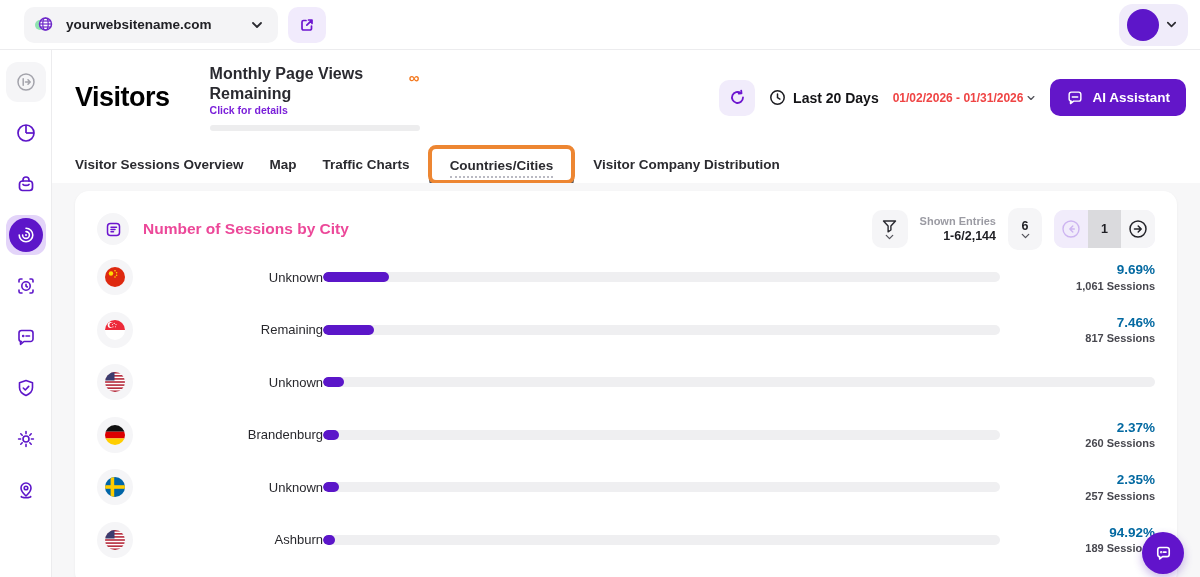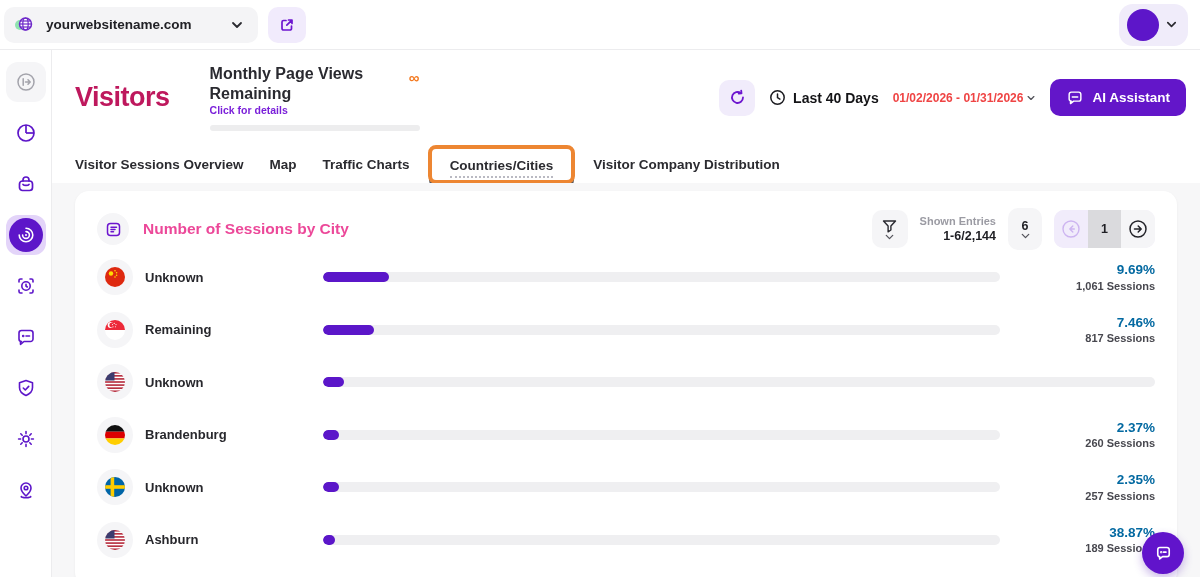--- a/index.html
+++ b/index.html
@@ -1,38 +1,38 @@
 <!DOCTYPE html>
 <html><head>
 <meta charset="utf-8">
 <style>
   * { margin:0; padding:0; box-sizing:border-box; }
   html,body { width:1200px; height:577px; overflow:hidden; }
   body { font-family:"Liberation Sans", sans-serif; background:#ffffff; color:#1c1c21; }
 
   
-  .topbar { height:50px; display:flex; align-items:center; padding:0 12px 0 4px; background:#fff; border-bottom:1px solid #ececee; }
+  .topbar { height:50px; display:flex; align-items:center; padding:0 12px 0 24px; background:#fff; border-bottom:1px solid #ececee; }
   .site-pill { display:flex; align-items:center; gap:10px; background:#f4f4f6; border-radius:10px; height:36px; padding:0 14px 0 8px; cursor:pointer; }
   .site-pill .site-name { font-size:13.5px; font-weight:700; color:#212126; margin-right:28px; }
   .icon-btn { width:38px; height:36px; border-radius:10px; background:#f1ebfc; display:flex; align-items:center; justify-content:center; margin-left:10px; cursor:pointer; border:none; }
   .user-wrap { margin-left:auto; background:#f0ecfa; border-radius:14px; height:42px; display:flex; align-items:center; padding:0 10px 0 8px; gap:6px; cursor:pointer; }
   .avatar { width:32px; height:32px; border-radius:50%; background:#5d16c9; }
 
   
   .shell { display:flex; height:527px; }
   .sidebar { width:52px; background:#fff; border-right:1px solid #ececee; display:flex; flex-direction:column; align-items:center; padding-top:12px; gap:11px; flex:0 0 52px; }
   .side-item { width:40px; height:40px; border-radius:12px; display:flex; align-items:center; justify-content:center; cursor:pointer; background:transparent; }
   .side-item.first { background:#f5f5f7; }
   .side-item.active { background:#e3d4f9; }
   .side-item.active .inner-circle { width:34px; height:34px; border-radius:50%; background:#5d16c9; display:flex; align-items:center; justify-content:center; }
   .main { flex:1; display:flex; flex-direction:column; background:#fff; }
 
   
   .page-header { display:flex; align-items:center; padding:14px 14px 6px 23px; }
-  .page-title { font-size:27px; font-weight:800; letter-spacing:-0.5px; color:#be185d; }
+  .page-title { font-size:27px; font-weight:800; letter-spacing:-0.5px; color:#000000; }
   .quota { margin-left:40px; width:210px; }
   .quota-top { display:flex; align-items:flex-start; justify-content:space-between; }
   .quota-label { font-size:16px; font-weight:700; color:#2a2a30; line-height:1.25; }
   .quota-link { font-size:10.5px; font-weight:700; color:#7a1fd9; cursor:pointer; }
   .quota-inf { color:#f4791f; font-size:15px; font-weight:800; line-height:1; margin-top:6px; }
   .quota-track { margin-top:9px; height:6px; border-radius:3px; background:#ededee; }
   .header-right { margin-left:auto; display:flex; align-items:center; gap:14px; }
   .refresh-btn { width:36px; height:36px; border-radius:10px; background:#f1ecfb; border:none; display:flex; align-items:center; justify-content:center; cursor:pointer; }
   .period { display:flex; align-items:center; gap:7px; cursor:pointer; }
   .period-label { font-size:14px; font-weight:700; color:#141417; }
@@ -61,21 +61,21 @@
   .pagesize-btn .num { font-size:12.5px; font-weight:700; color:#1f1f24; }
   .pager { display:flex; align-items:stretch; height:38px; border-radius:10px; overflow:hidden; background:#f1ecfb; }
   .pager-prev { width:34px; display:flex; align-items:center; justify-content:center; background:#f1ecfb; cursor:default; }
   .pager-page { width:33px; display:flex; align-items:center; justify-content:center; background:#dadadd; font-size:12.5px; font-weight:700; color:#1f1f24; }
   .pager-next { width:34px; display:flex; align-items:center; justify-content:center; background:#f5f5f7; cursor:pointer; }
 
   
   .rows { padding-top:4px; }
   .row { display:flex; align-items:center; height:52.5px; }
   .flag-circle { width:36px; height:36px; border-radius:50%; background:#f5f5f7; display:flex; align-items:center; justify-content:center; flex:0 0 36px; }
-  .city { width:190px; padding-left:12px; font-size:13px; font-weight:700; color:#28282d; flex:0 0 190px; }
+  .city { width:190px; padding-left:12px; font-size:13px; font-weight:400; color:#28282d; flex:0 0 190px;text-align:right; }
   .bar-track { flex:1; height:10px; border-radius:6px; background:#efeff1; position:relative; overflow:hidden; }
   .bar-fill { position:absolute; left:0; top:0; height:10px; border-radius:6px; background:#5b16c9; min-width:10px; }
   .stats { width:155px; flex:0 0 155px; text-align:right; line-height:1.3; }
   .pct { font-size:13.5px; font-weight:700; color:#0369a1; }
   .sess { font-size:11px; font-weight:600; color:#48484f; }
 
   
   .chat-fab { position:absolute; right:16px; bottom:12px; width:42px; height:42px; border-radius:50%; background:#6114cb; border:none; display:flex; align-items:center; justify-content:center; cursor:pointer; box-shadow:0 4px 10px rgba(80,20,180,0.3); }
 
   svg { display:block; }
@@ -290,21 +290,21 @@
           </span>
         </button>
 
         <div class="period">
           <span>
             <svg width="17" height="17" viewBox="0 0 17 17">
                 <circle cx="8.5" cy="8.5" r="6.7" fill="none" stroke="#1c1c21" stroke-width="1.5"></circle>
                 <path d="M8.5 5v3.5l2.4 1.6" fill="none" stroke="#1c1c21" stroke-width="1.5" stroke-linecap="round"></path>
               </svg>
           </span>
-          <span class="period-label">Last 40 Days</span>
+          <span class="period-label">Last 20 Days</span>
         </div>
 
         <div class="date-range">
           <span>01/02/2026 - 01/31/2026</span>
           <span>
             <svg width="10" height="10" viewBox="0 0 14 14">
                 <path d="M3 5l4 4 4-4" fill="none" stroke="#55555c" stroke-width="1.8" stroke-linecap="round" stroke-linejoin="round"></path>
               </svg>
           </span>
         </div>
@@ -471,21 +471,21 @@
             <span class="flag-circle">
                 <svg width="20" height="20" viewBox="0 0 20 20">
                   <use class="flag-use" href="#flag-us"></use>
                 </svg>
               </span>
             <span class="city">Ashburn</span>
             <span class="bar-track">
                 <span class="bar-fill" style="width: 1.73%;"></span>
               </span>
             <span class="stats">
-              <div class="pct">38.87%</div>
+              <div class="pct">94.92%</div>
               <div class="sess">189 Sessions</div>
             </span>
           </div>
         </div>
       </section>
 
       <button class="chat-fab">
         <span>
           <svg width="21" height="21" viewBox="0 0 22 22" fill="none" stroke="#fff" stroke-width="1.7" stroke-linecap="round" stroke-linejoin="round">
               <path d="M5 7a2.3 2.3 0 0 1 2.3-2.3h7.4A2.3 2.3 0 0 1 17 7v5a2.3 2.3 0 0 1-2.3 2.3H10l-3 2.4v-2.4h-.7A2.3 2.3 0 0 1 5 12z"></path>

